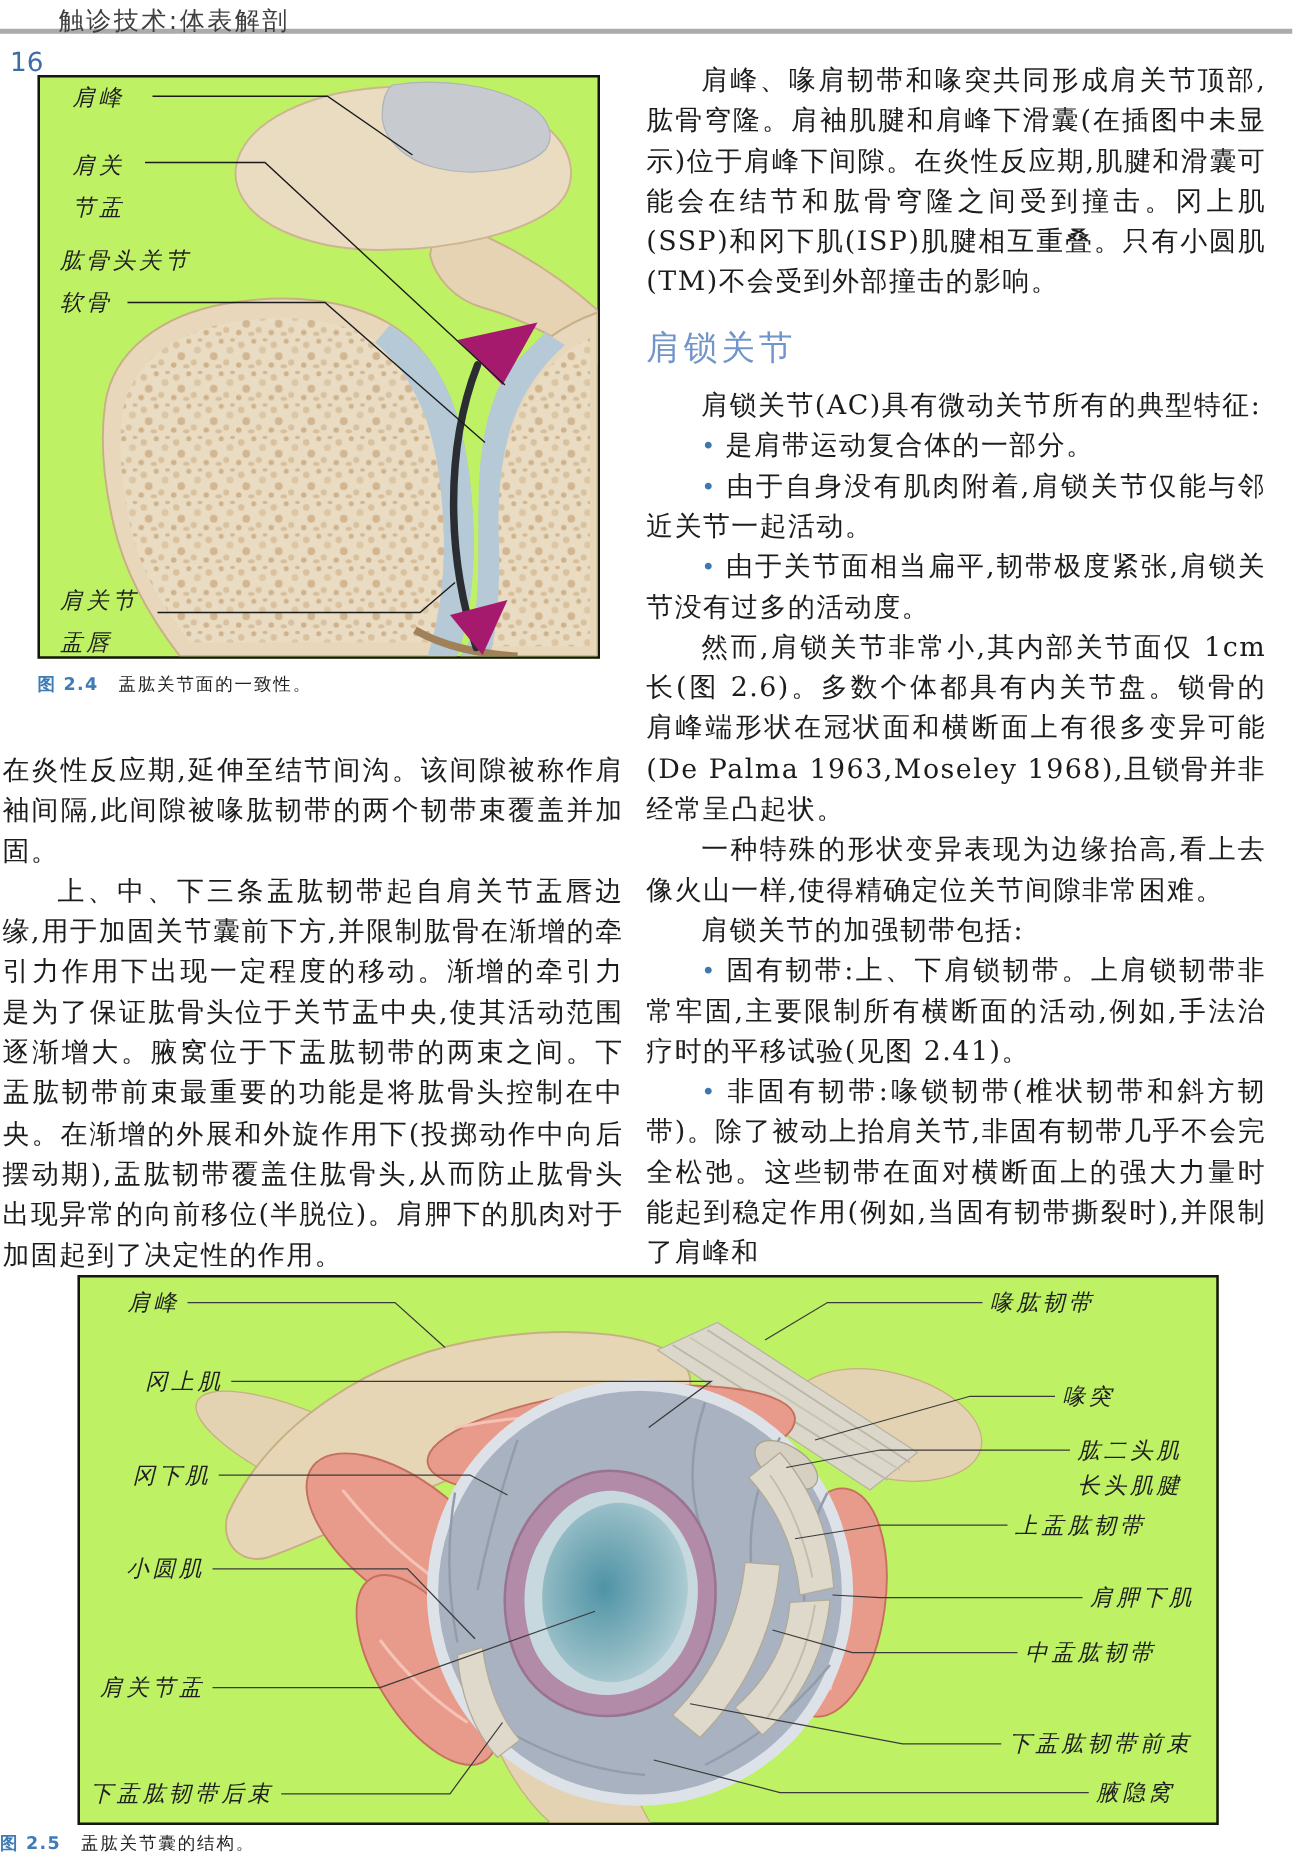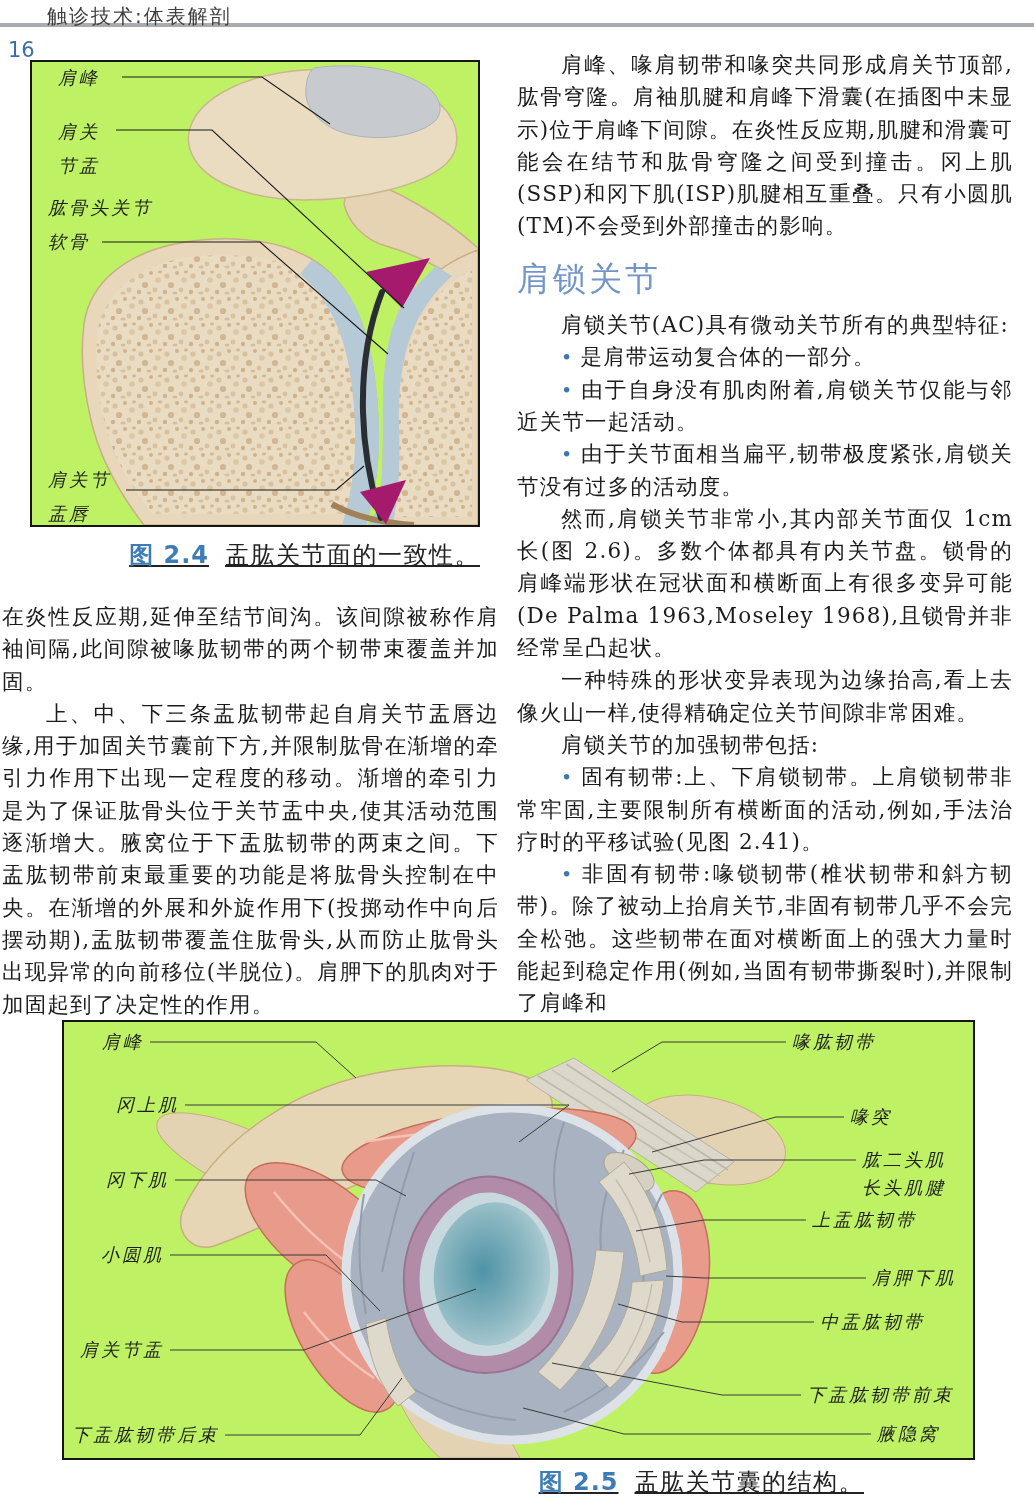--- a/index.html
+++ b/index.html
@@ -12,26 +12,26 @@
   .page-header{position:absolute;top:0;left:0;width:1034px;height:23px;border-bottom:4px solid #a9acaf;background:#fff;}
   .page-number{position:absolute;left:8px;top:1px;font-family:"DejaVu Sans","Liberation Sans",sans-serif;font-size:21px;color:#3c6da6;margin-top:37px;}
   .header-title{position:absolute;left:47px;top:3px;font-family:"DejaVu Sans","Liberation Sans",sans-serif;font-size:20px;color:#3f3f3f;letter-spacing:2px;}
   
   .col{position:absolute;font-size:21.5px;line-height:32.3px;text-align:justify;text-justify:inter-ideograph;letter-spacing:1.2px;}
   .col p{margin:0;}
   .indent{text-indent:2.05em;}
   .dot{color:#3c78b0;margin-right:7px;font-size:19px;}
   .section-heading{
     font-family:"DejaVu Sans","Liberation Sans",sans-serif;
-    font-size:33px;color:#7295c9;letter-spacing:3px;
+    font-size:27px;color:#7295c9;letter-spacing:3px;
     margin:20px 0 14px 0;text-indent:0;text-align:left;font-weight:normal;
   }
   
   .figure-box{position:absolute;border:2px solid #151515;background:#bef264;box-sizing:border-box;font-style:italic;}
-  .caption{position:absolute;text-align:right;font-size:24px;color:#222;letter-spacing:1.5px;text-decoration:underline;}
+  .caption{position:absolute;text-align:left;font-size:14px;color:#222;letter-spacing:1.5px;}
   .cap-label{color:#3e7cb8;font-family:"DejaVu Sans","Liberation Sans",sans-serif;font-weight:bold;margin-right:16px;letter-spacing:1px;}
   svg text{font-family:"DejaVu Serif","Liberation Serif",serif;font-size:18px;fill:#1f1f1f;letter-spacing:3px;}
   svg .leader{fill:none;stroke:#1b1b1b;stroke-width:1.1px;}
   svg .leader-thin{fill:none;stroke:#3a3a3a;stroke-width:1px;}
 </style>
 </head>
 <body>
 
 <div class="page-header">
   <span class="page-number">16</span>

